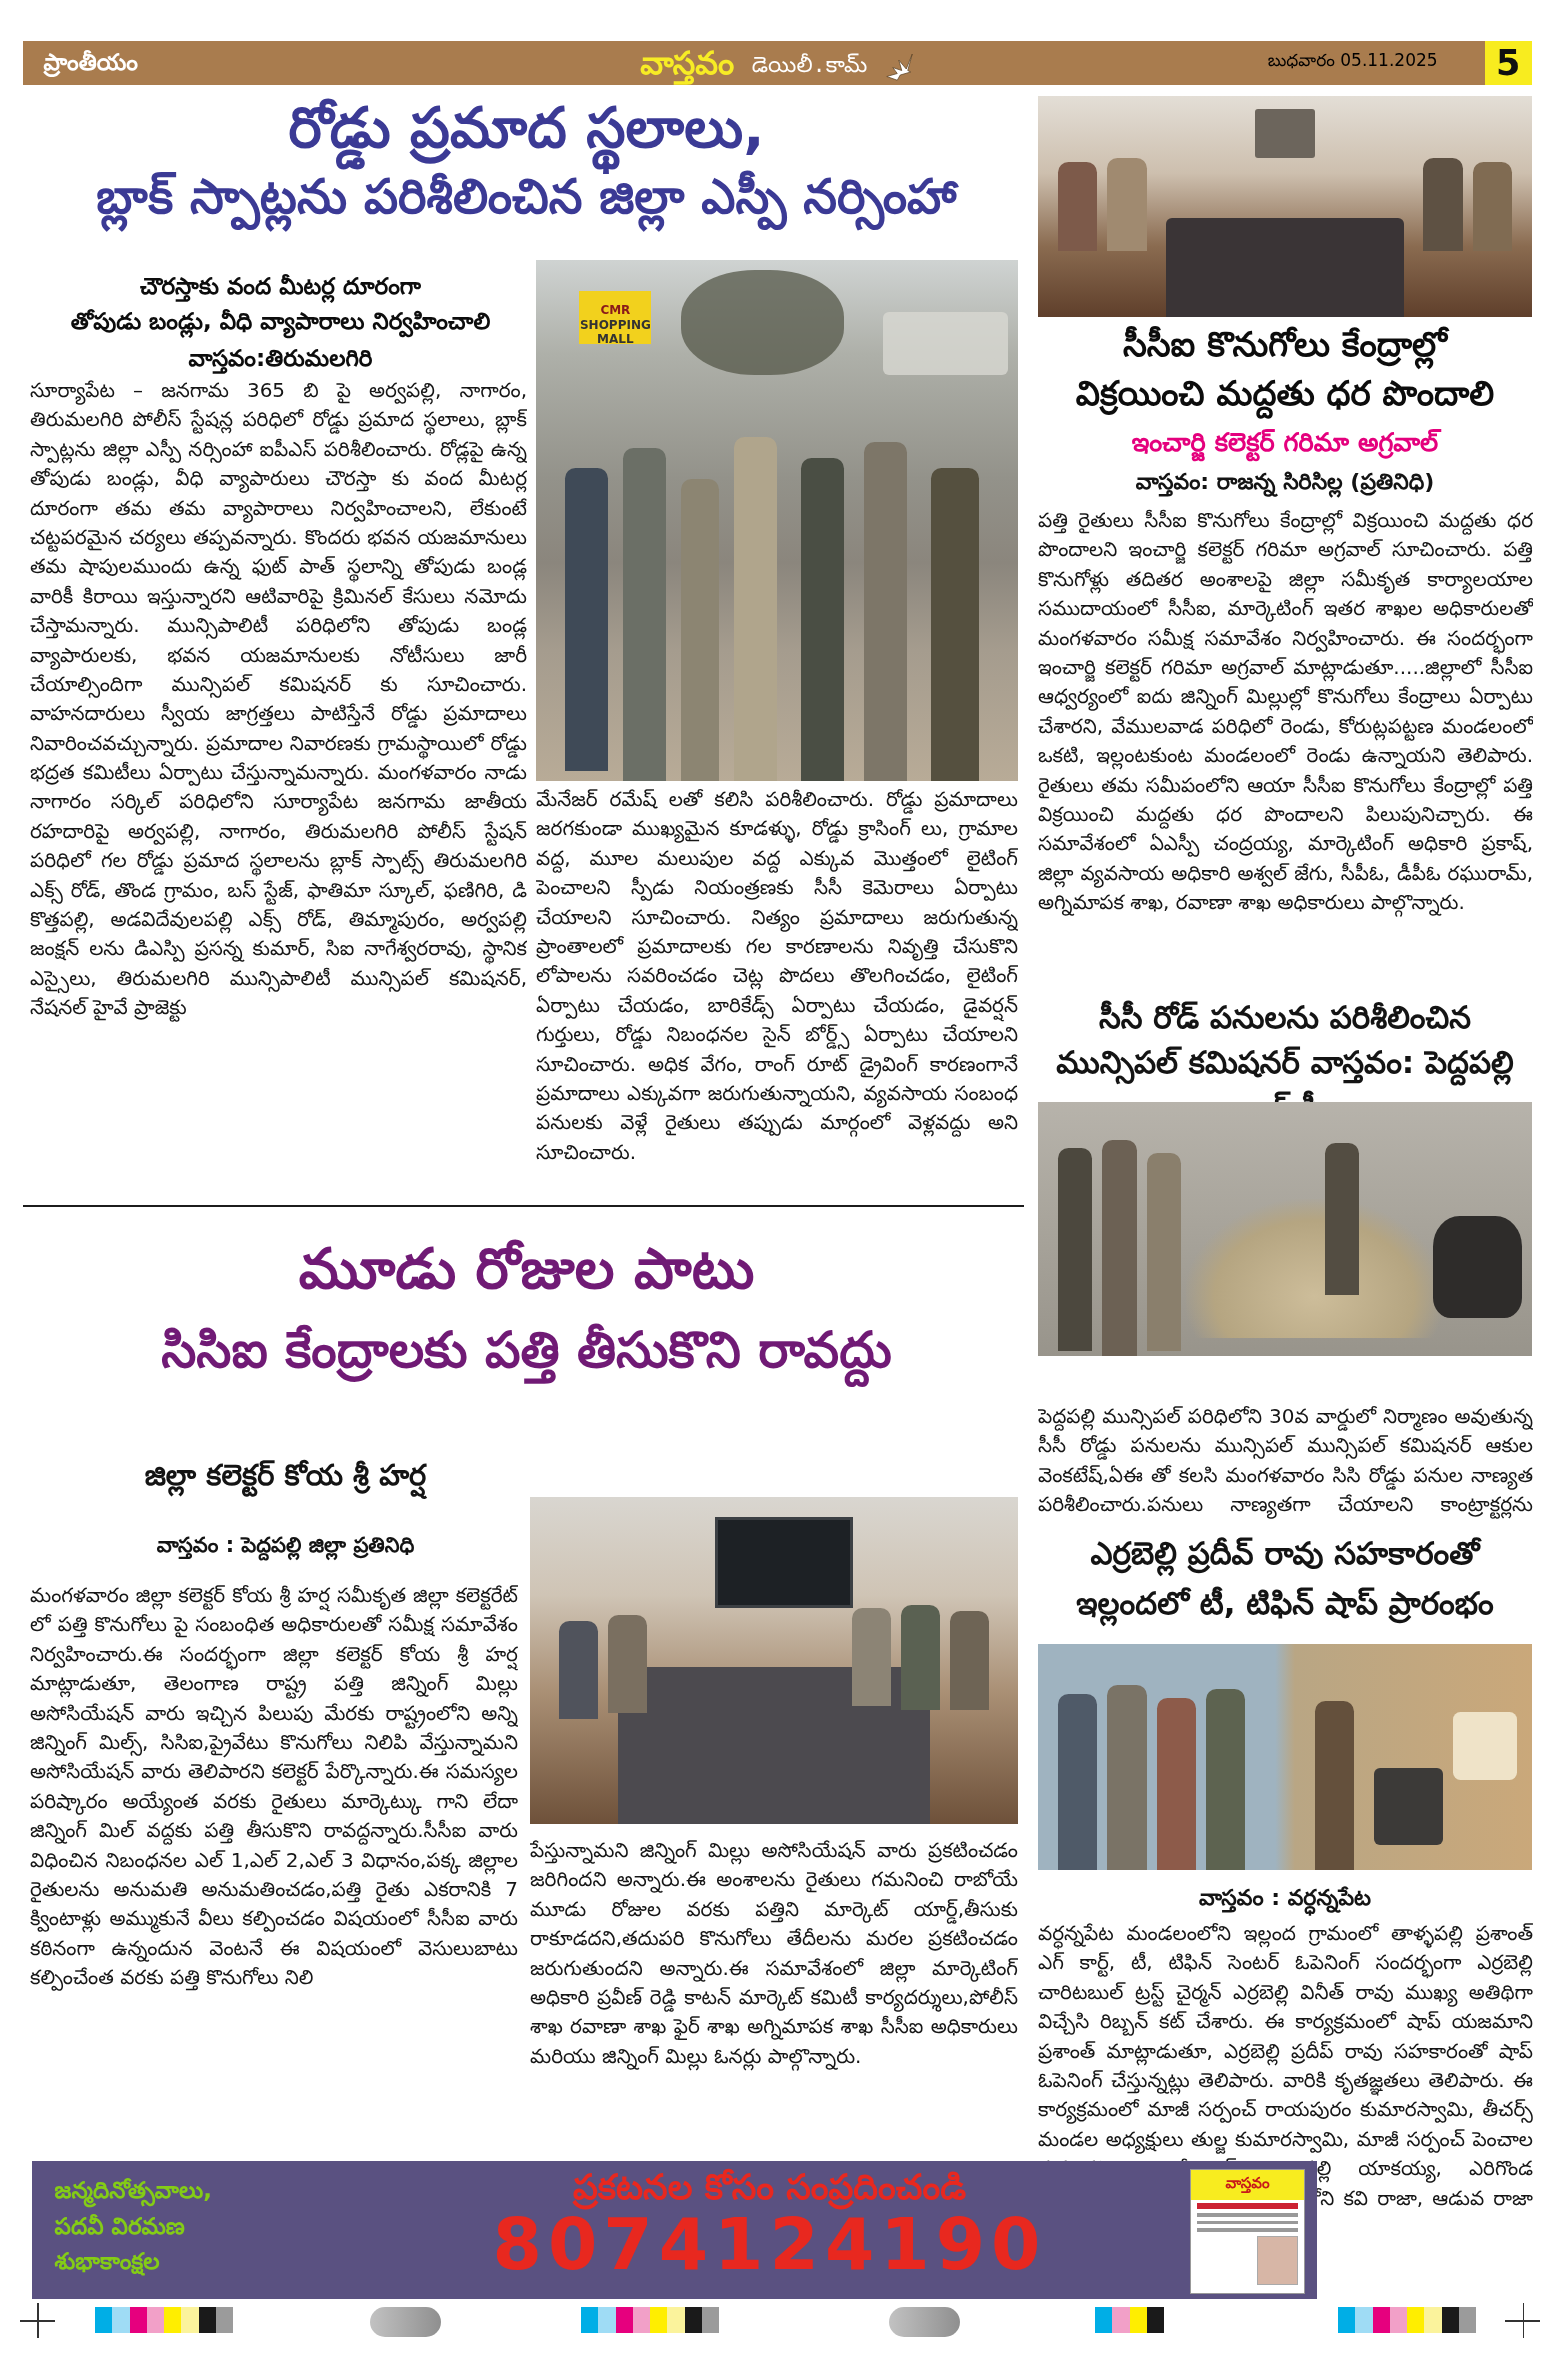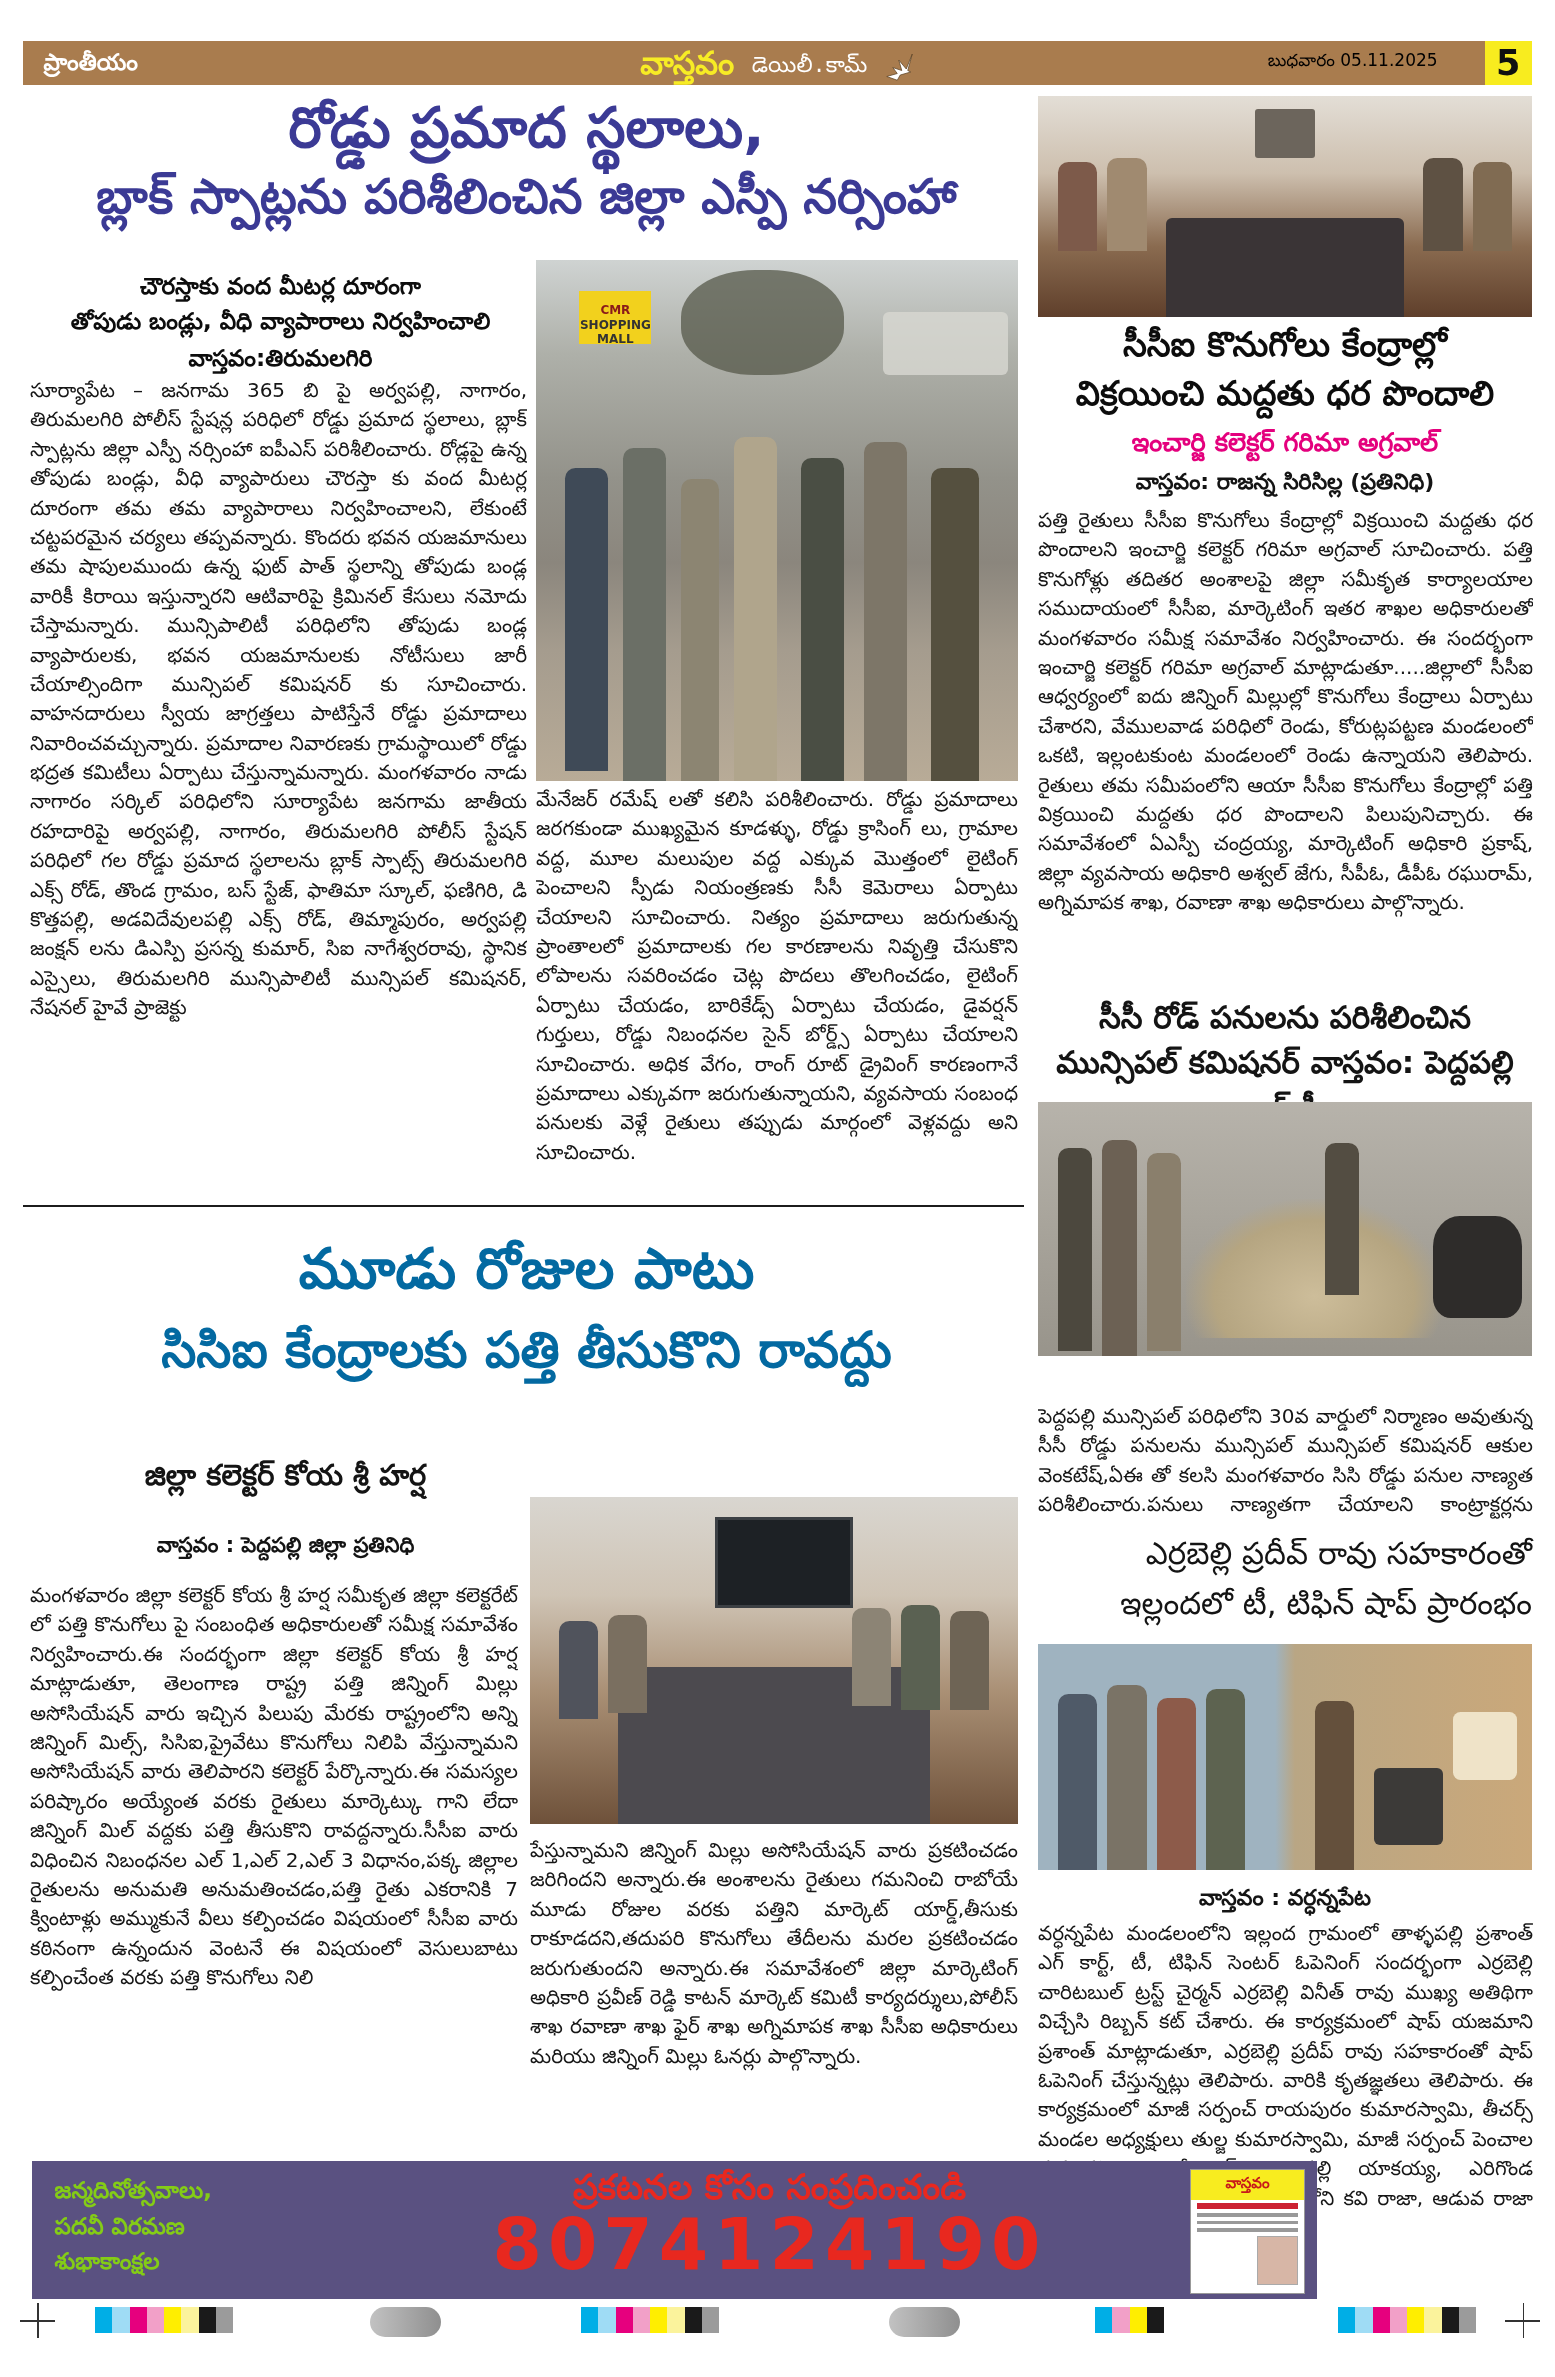--- a/index.html
+++ b/index.html
@@ -19,37 +19,37 @@
   .hl-blue{position:absolute;left:30px;top:92px;width:993px;text-align:center;color:#3b3a95;font-weight:bold;}
   .hl-blue .l1{font-size:56px;line-height:1.3;}
   .hl-blue .l2{font-size:48px;line-height:1.3;}
   .subhead1{position:absolute;left:34px;top:269px;width:493px;text-align:center;font-weight:bold;
             font-size:23px;line-height:1.5;color:#0d0d0d;}
   .subhead1 .dl{margin-top:3px;}
   .bodytext{font-size:20px;line-height:1.47;text-align:justify;color:#161616;overflow:hidden;}
   .col-l1{position:absolute;left:30px;top:376px;width:497px;height:802px;}
   .col-m1{position:absolute;left:536px;top:785px;width:482px;height:393px;}
   .rule{position:absolute;left:22.6px;top:1205px;width:1001px;height:2.3px;background:#1c1c1c;}
-  .hl-red{position:absolute;left:30px;top:1231px;width:993px;text-align:center;color:#0369a1;font-weight:bold;}
+  .hl-red{position:absolute;left:30px;top:1231px;width:993px;text-align:center;color:#701a75;font-weight:bold;}
   .hl-red .l1{font-size:56px;line-height:1.35;}
   .hl-red .l2{font-size:50px;line-height:1.35;margin-top:10.5px;}
   .subhead2{position:absolute;left:75px;top:1458px;width:421px;text-align:center;font-weight:bold;font-size:29px;}
   .dateline2{position:absolute;left:75px;top:1533px;width:421px;text-align:center;font-weight:bold;font-size:21px;}
   .col-l2{position:absolute;left:30px;top:1581px;width:488px;height:537px;}
   .col-m2{position:absolute;left:530px;top:1836px;width:488px;height:283px;}
   
   .r-hlA{position:absolute;left:1038px;top:320px;width:494px;text-align:center;font-weight:bold;color:#0c0c0c;}
   .r-hlA .l1,.r-hlA .l2{font-size:34px;line-height:1.45;}
   .r-byline{position:absolute;left:1038px;top:427px;width:494px;text-align:center;color:#e4007d;font-weight:bold;font-size:25.6px;}
   .r-dateline{position:absolute;left:1038px;top:469px;width:494px;text-align:center;font-weight:bold;font-size:22px;}
   .r-bodyA{position:absolute;left:1038px;top:506px;width:495px;height:475px;}
   .r-hlB{position:absolute;left:1038px;top:995px;width:494px;text-align:center;font-weight:bold;font-size:31px;line-height:1.45;}
   .r-captionB{position:absolute;left:1038px;top:1368px;width:494px;text-align:center;font-weight:bold;font-size:22.6px;}
   .r-bodyB{position:absolute;left:1038px;top:1402px;width:495px;height:119px;}
-  .r-hlC{position:absolute;left:1038px;top:1529px;width:494px;text-align:right;font-weight:normal;font-size:31px;line-height:1.6;}
+  .r-hlC{position:absolute;left:1038px;top:1529px;width:494px;text-align:center;font-weight:bold;font-size:31px;line-height:1.6;}
   .r-captionC{position:absolute;left:1038px;top:1885px;width:494px;text-align:center;font-weight:bold;font-size:22px;}
   .r-bodyC{position:absolute;left:1038px;top:1919px;width:495px;height:351px;}
   
   .photo{position:absolute;overflow:hidden;}
   .photo1{left:536px;top:260px;width:482px;height:521px;
           background:linear-gradient(180deg,#cfd3d2 0%,#aeb0a9 18%,#93928a 42%,#8b867d 58%,#a59c8e 75%,#b8ab97 100%);}
   .photoA{left:1038px;top:96px;width:494px;height:221px;
           background:linear-gradient(180deg,#e3ded6 0%,#cdbfae 35%,#8a6b50 68%,#5f3f2b 100%);}
   .photo2{left:530px;top:1497px;width:488px;height:327px;
           background:linear-gradient(180deg,#d9d6d0 0%,#cfc4b5 30%,#a98f74 60%,#6e513a 100%);}

